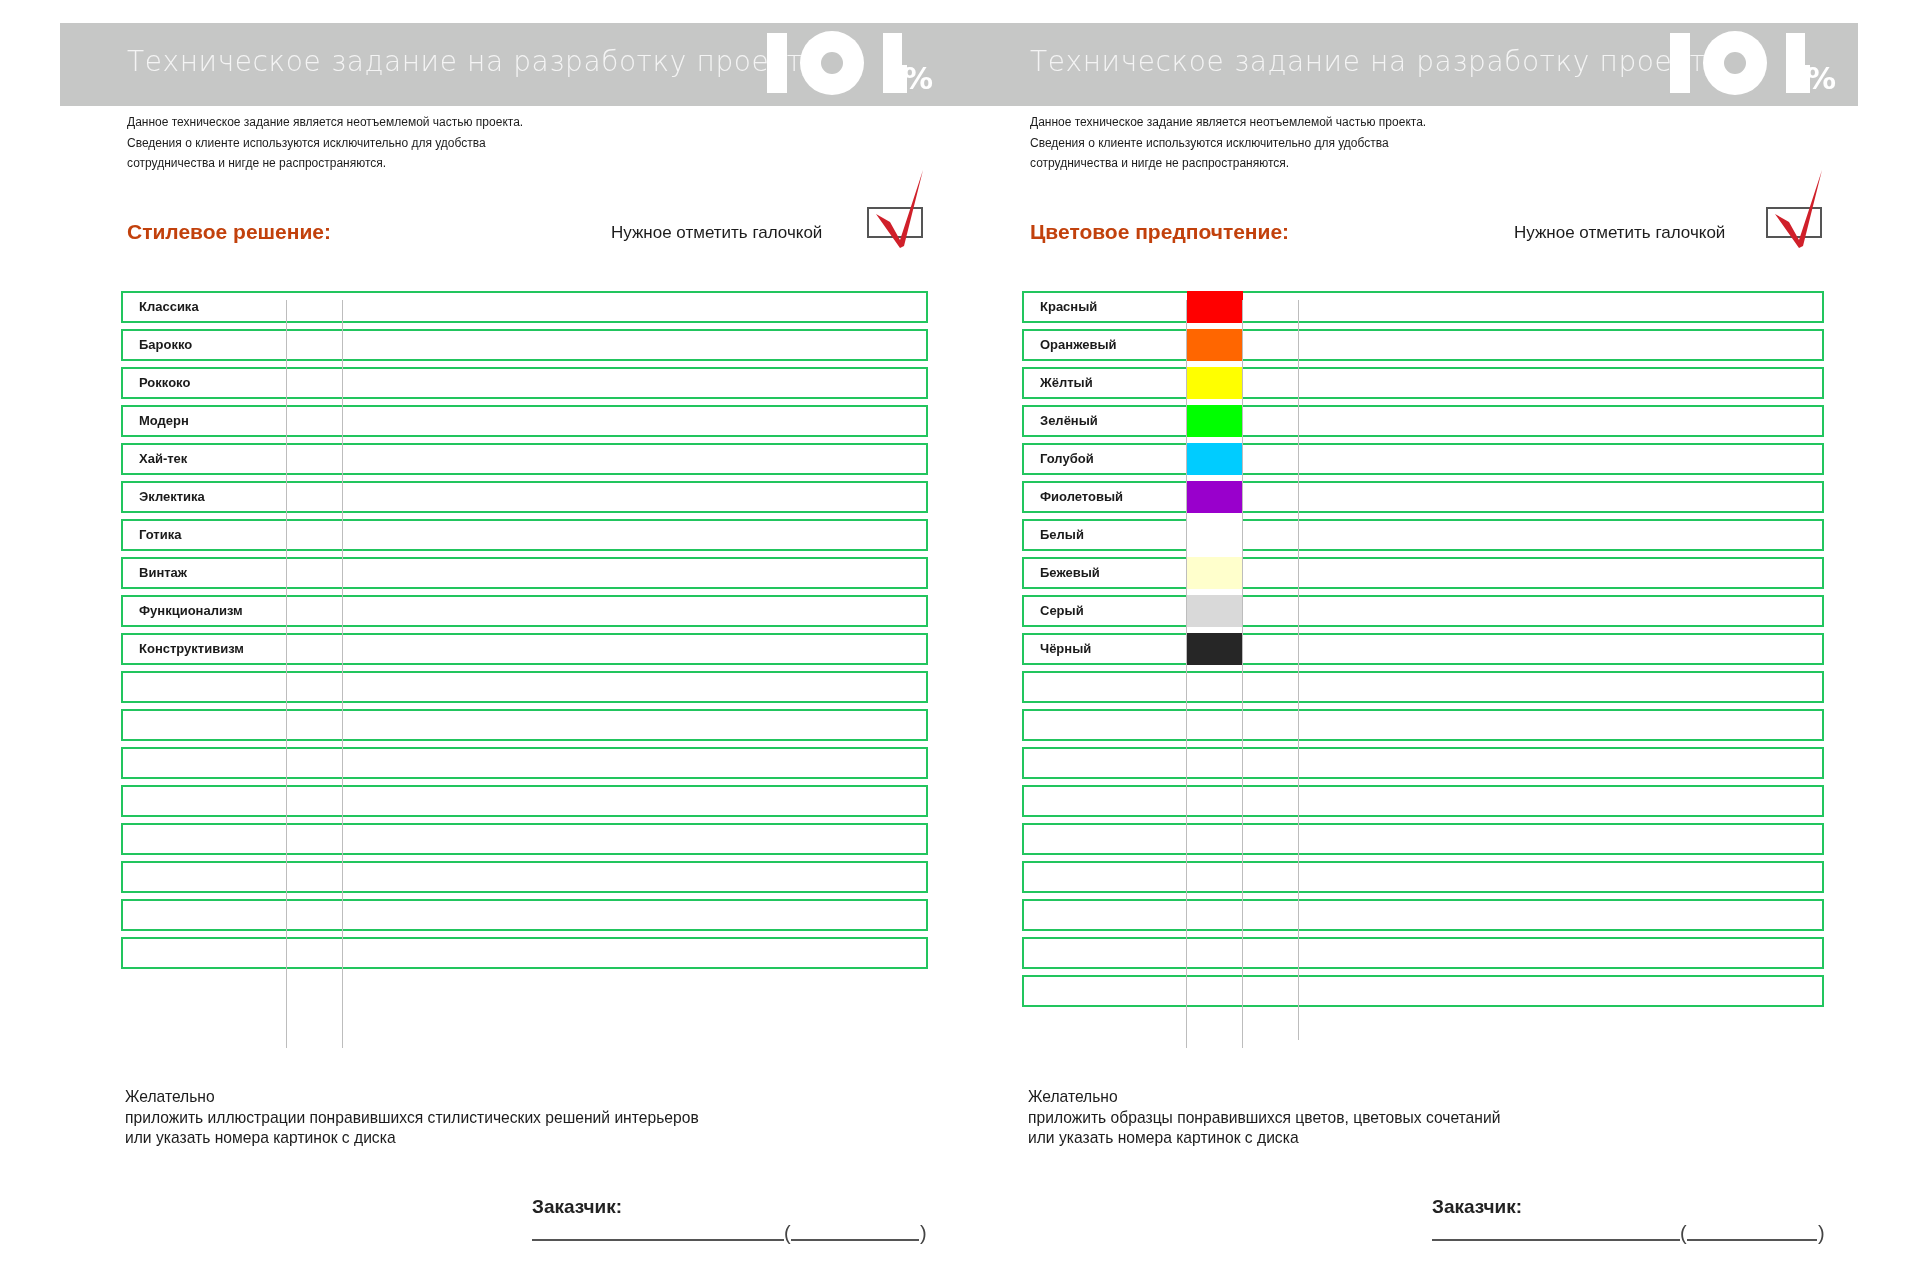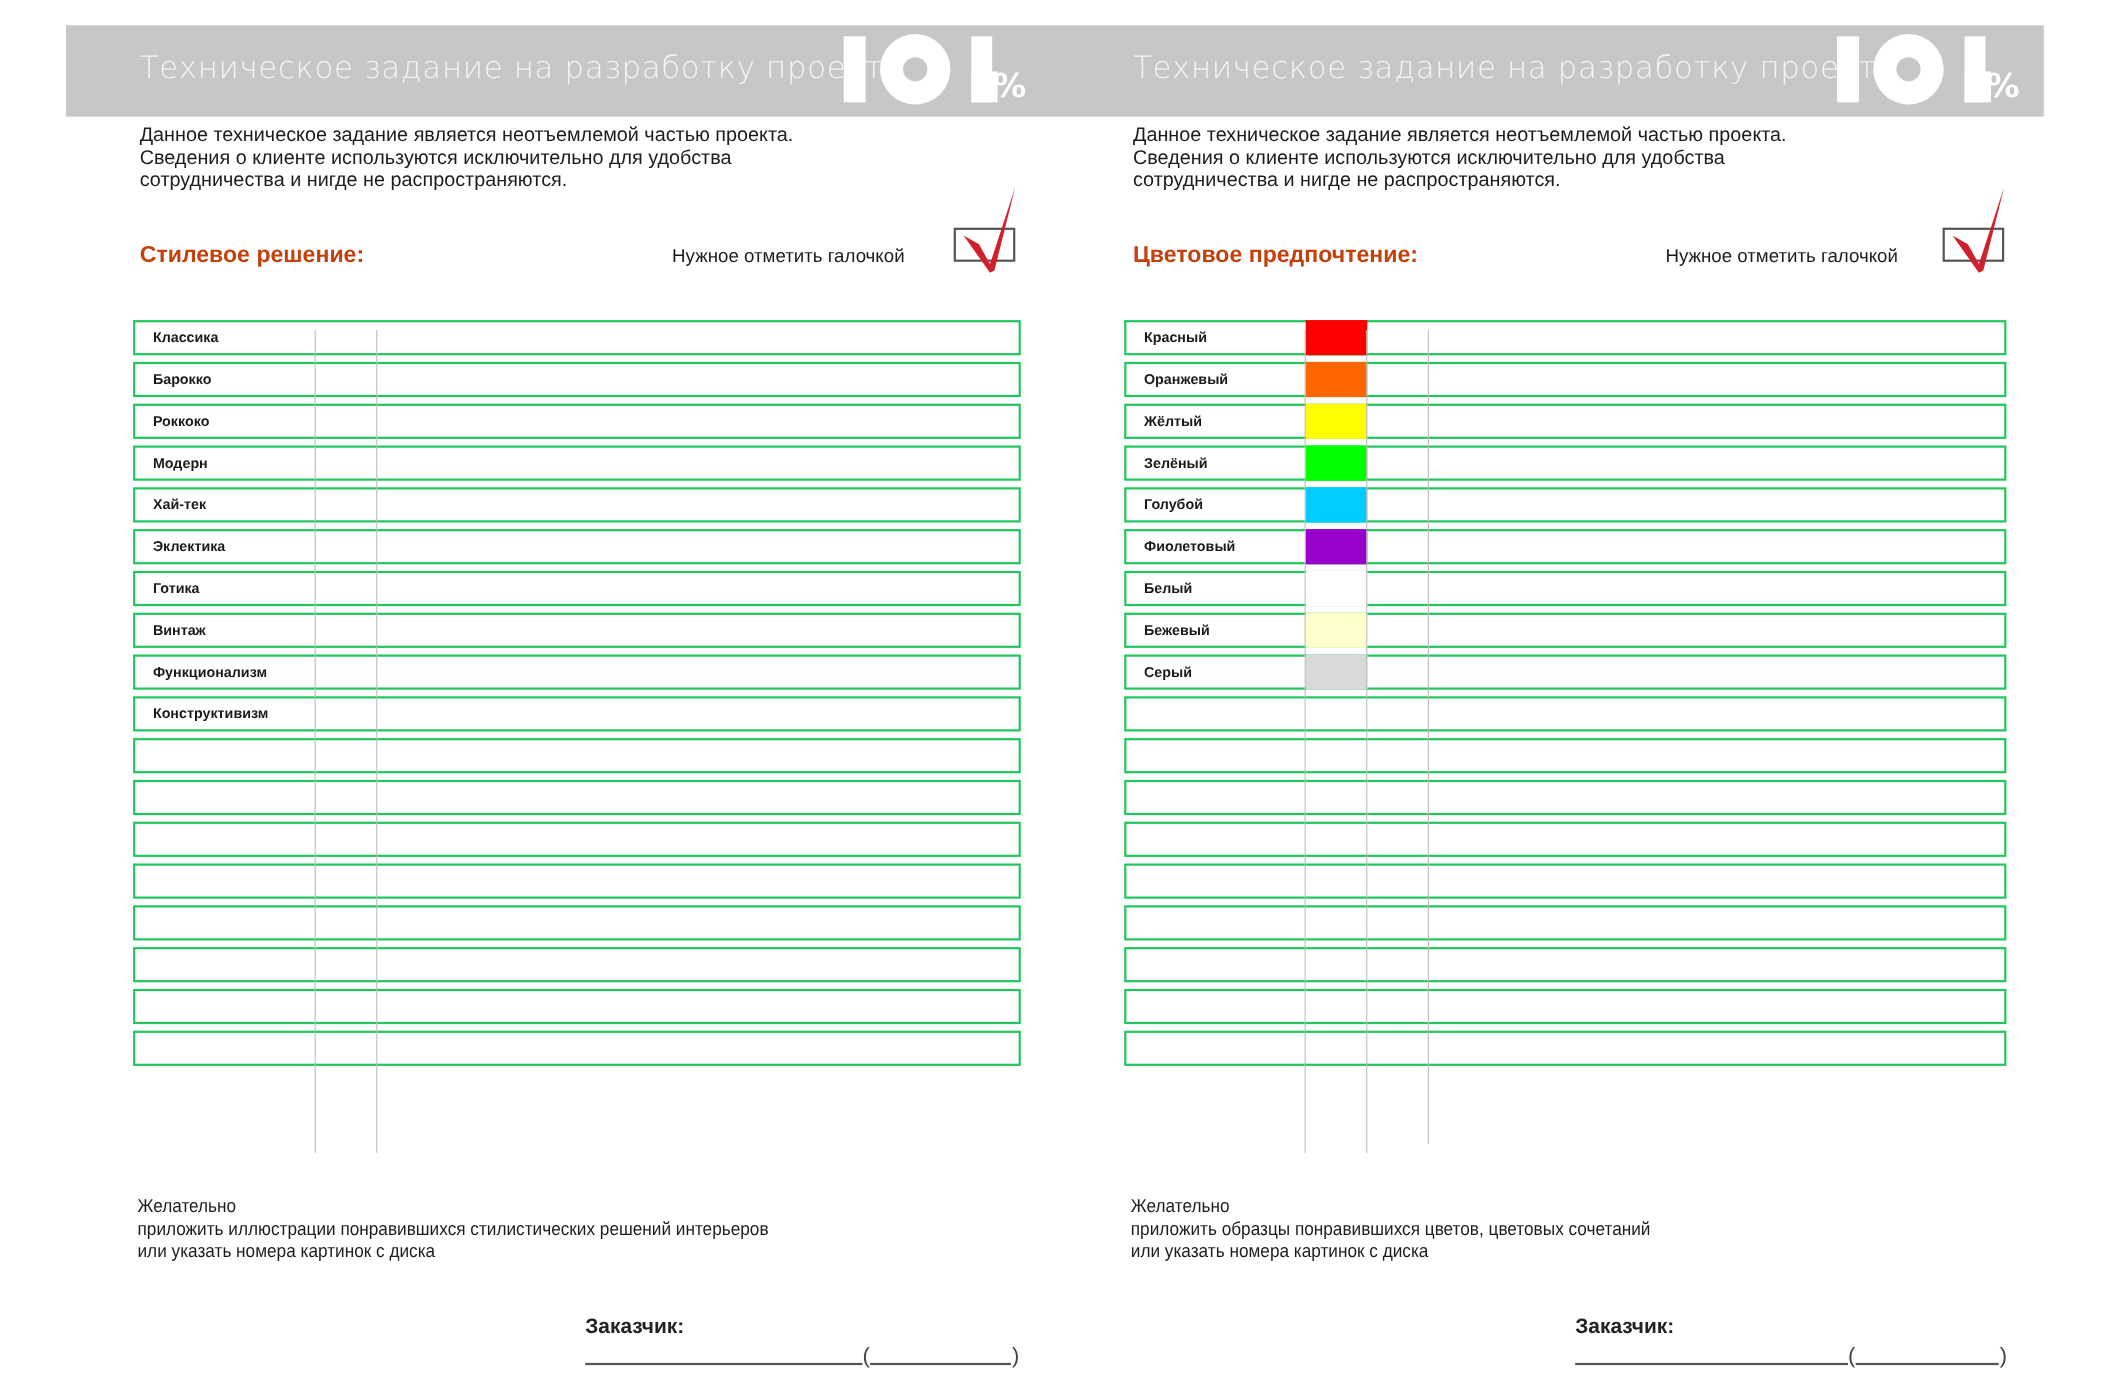--- a/index.html
+++ b/index.html
@@ -37,21 +37,21 @@
     background:#c6c7c6;
   }
   .logo .bar2 { position:absolute; left:116px; top:0; width:19px; height:60px; background:#fff; }
   .logo .foot { position:absolute; left:116px; top:32px; width:24px; height:28px; background:#fff; }
   .logo .pct {
     position:absolute; left:136px; top:28px; font-size:30px; font-weight:bold; color:#fff;
     font-family:"DejaVu Sans", sans-serif; letter-spacing:-2px;
   }
 
   .intro {
-    position:absolute; left:127px; top:112px; font-size:18px; line-height:20.5px;
+    position:absolute; left:127px; top:112px; font-size:12px; line-height:20.5px;
     color:#1c1c1c; white-space:pre;
   }
   .page.right .intro { left:134px; }
 
   .section-title {
     position:absolute; left:127px; top:220px; font-size:21px; font-weight:bold; color:#c2410c;
   }
   .page.right .section-title { left:134px; }
   .mark-hint {
     position:absolute; left:611px; top:223px; font-size:17px; color:#1c1c1c;
@@ -243,20 +243,24 @@
       </div>
       <div class="row">
         <span class="row-label">Бежевый</span>
         <div class="swatch" style="background: rgb(255, 255, 204);"></div>
       </div>
       <div class="row">
         <span class="row-label">Серый</span>
         <div class="swatch" style="background: rgb(217, 217, 217);"></div>
       </div>
       <div class="row">
+        <span class="row-label">Чёрный</span>
+        <div class="swatch" style="background: rgb(38, 38, 38);"></div>
+      </div>
+      <div class="row">
         <span class="row-label"></span>
       </div>
       <div class="row">
         <span class="row-label"></span>
       </div>
       <div class="row">
         <span class="row-label"></span>
       </div>
       <div class="row">
         <span class="row-label"></span>

